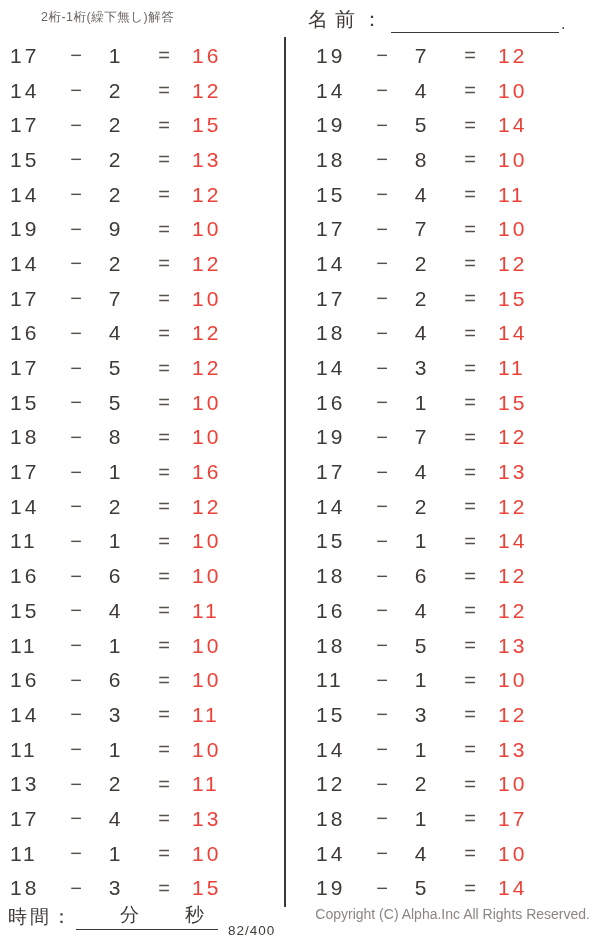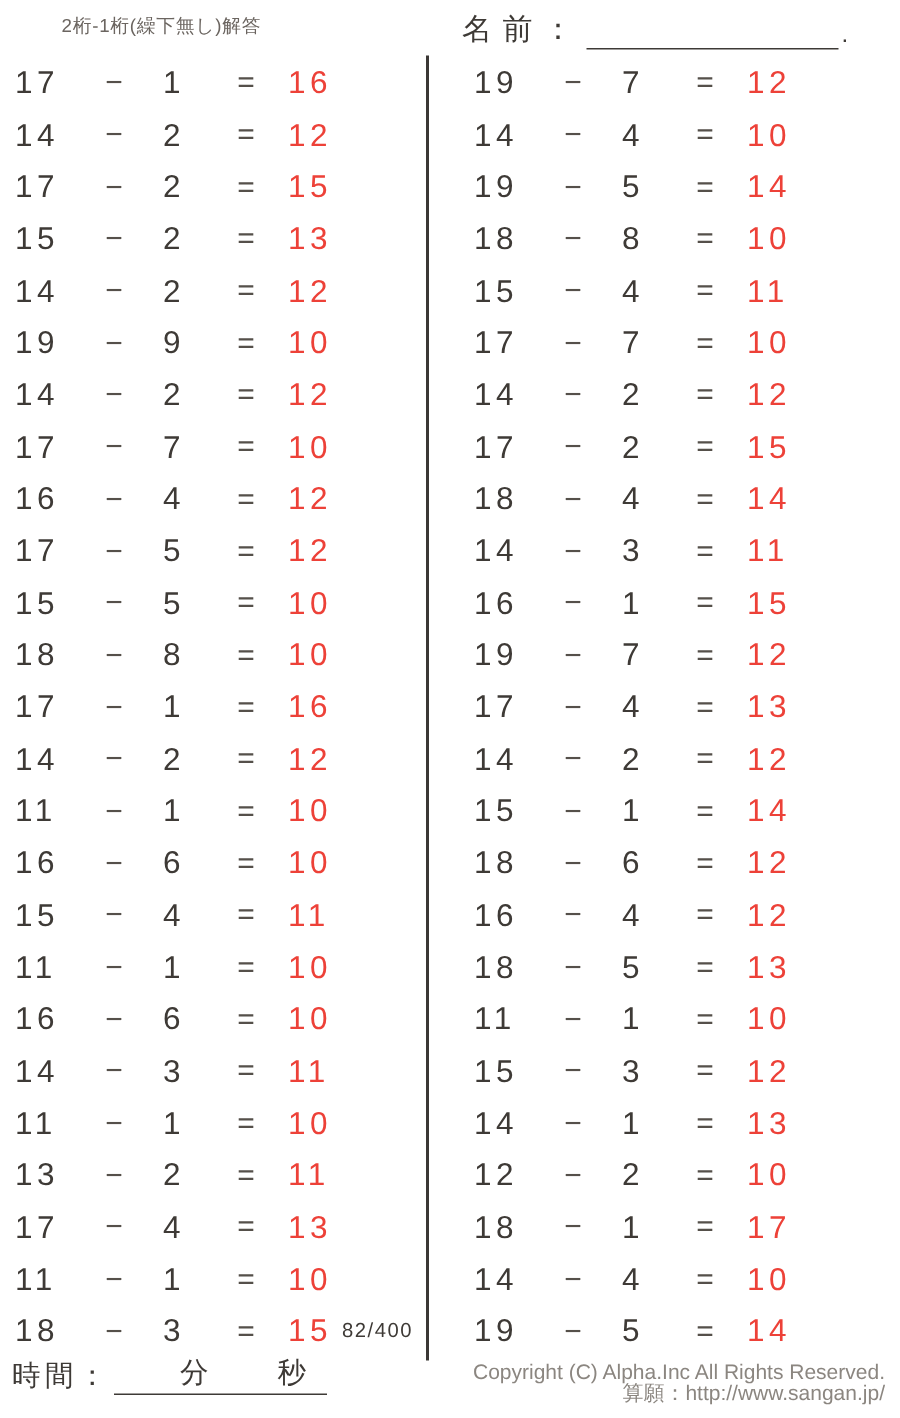--- a/index.html
+++ b/index.html
@@ -61,21 +61,21 @@
   .time-label{
     font-size:19px;color:var(--ink);letter-spacing:3px;font-weight:300;
   }
   .time-line{
     display:flex;justify-content:space-between;
     width:142px;padding:0 14px 1px 44px;box-sizing:border-box;
     border-bottom:1.6px solid var(--ink);margin-left:2px;
   }
   .time-unit{font-size:19px;color:var(--ink);font-weight:300;}
   .page-indicator{
-    position:absolute;left:228px;top:879px;
+    position:absolute;left:228px;top:923px;
     font-size:13.5px;color:var(--ink);letter-spacing:1px;
   }
   .copyright{
     position:absolute;right:10px;top:908px;text-align:right;
     font-size:14px;line-height:13.5px;color:var(--muted);
   }
 </style>
 </head>
 <body>
 
@@ -499,16 +499,15 @@
     <span class="time-line">
       <span class="time-unit">分</span>
       <span class="time-unit">秒</span>
     </span>
   </div>
 
   <div class="page-indicator">82/400</div>
 
   <div class="copyright">
     <div>Copyright (C) Alpha.Inc All Rights Reserved.</div>
-    <div>算願：http://www.sangan.jp/</div>
   </div>
 
 </div>
 
 </body></html>

